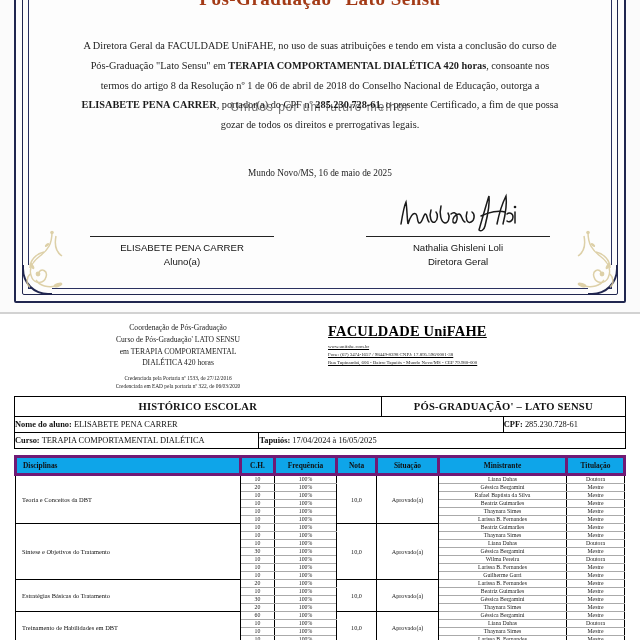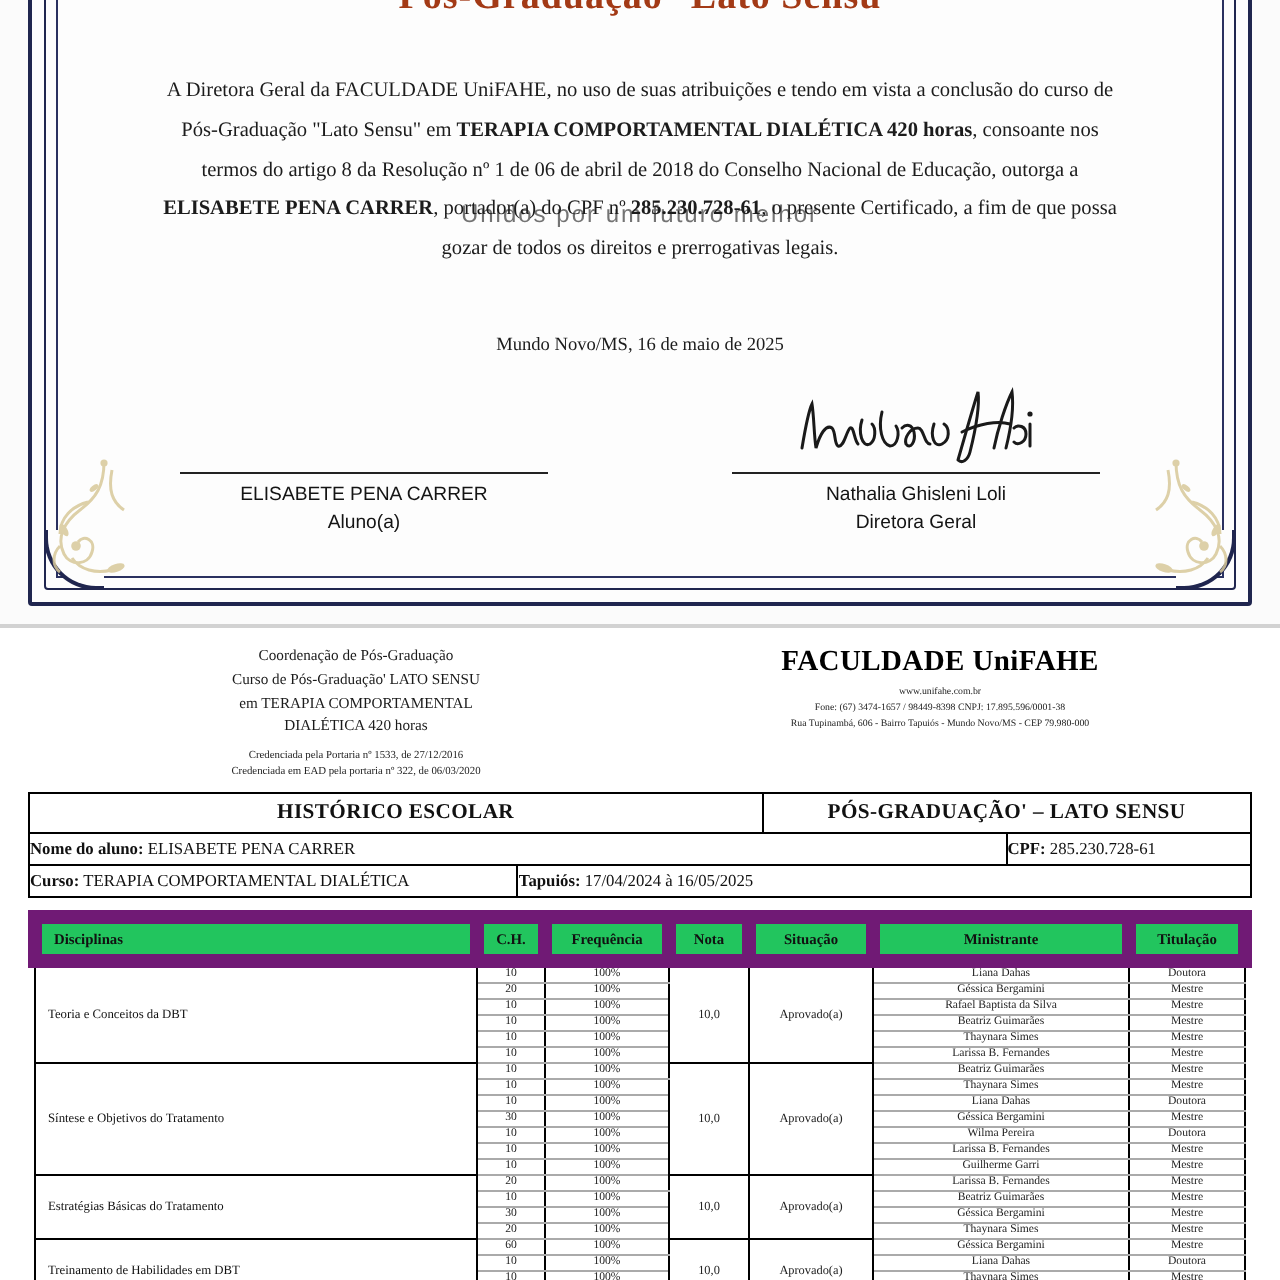--- a/index.html
+++ b/index.html
@@ -169,22 +169,22 @@
     color: #1a1a1a;
   }
   .hh-left .cred {
     font-size: 5.4px;
     line-height: 1.5;
     margin-top: 5px;
     color: #222;
   }
   .hh-right {
     flex: 1;
-    text-align: center;
     padding-top: 1px;
+    text-decoration: underline;
   }
   .hh-brand {
     font-size: 14.5px;
     font-weight: bold;
     color: #000;
     letter-spacing: .2px;
   }
   .hh-site {
     font-size: 4.9px;
     margin-top: 3px;
@@ -215,26 +215,26 @@
   }
   .lbl { font-weight: bold; }
 
   .grades-table {
     width: 100%;
     border-collapse: collapse;
     margin-top: 6px;
     table-layout: fixed;
   }
   .grades-table th {
-    border: 7px solid #701a75;
+    border: 3px solid #701a75;
     font-size: 7.4px;
     font-weight: bold;
     padding: 3px 2px;
     color: #111;
-    background: #22c55e;
+    background: #0ea5e9;
   }
   .grades-table th.left { text-align: left; padding-left: 6px; }
   .grades-table td {
     border-left: 1px solid #000;
     border-right: 1px solid #000;
     border-top: 0.5px solid #aaa;
     border-bottom: 0.5px solid #aaa;
     font-size: 5.8px;
     text-align: center;
     color: #222;

